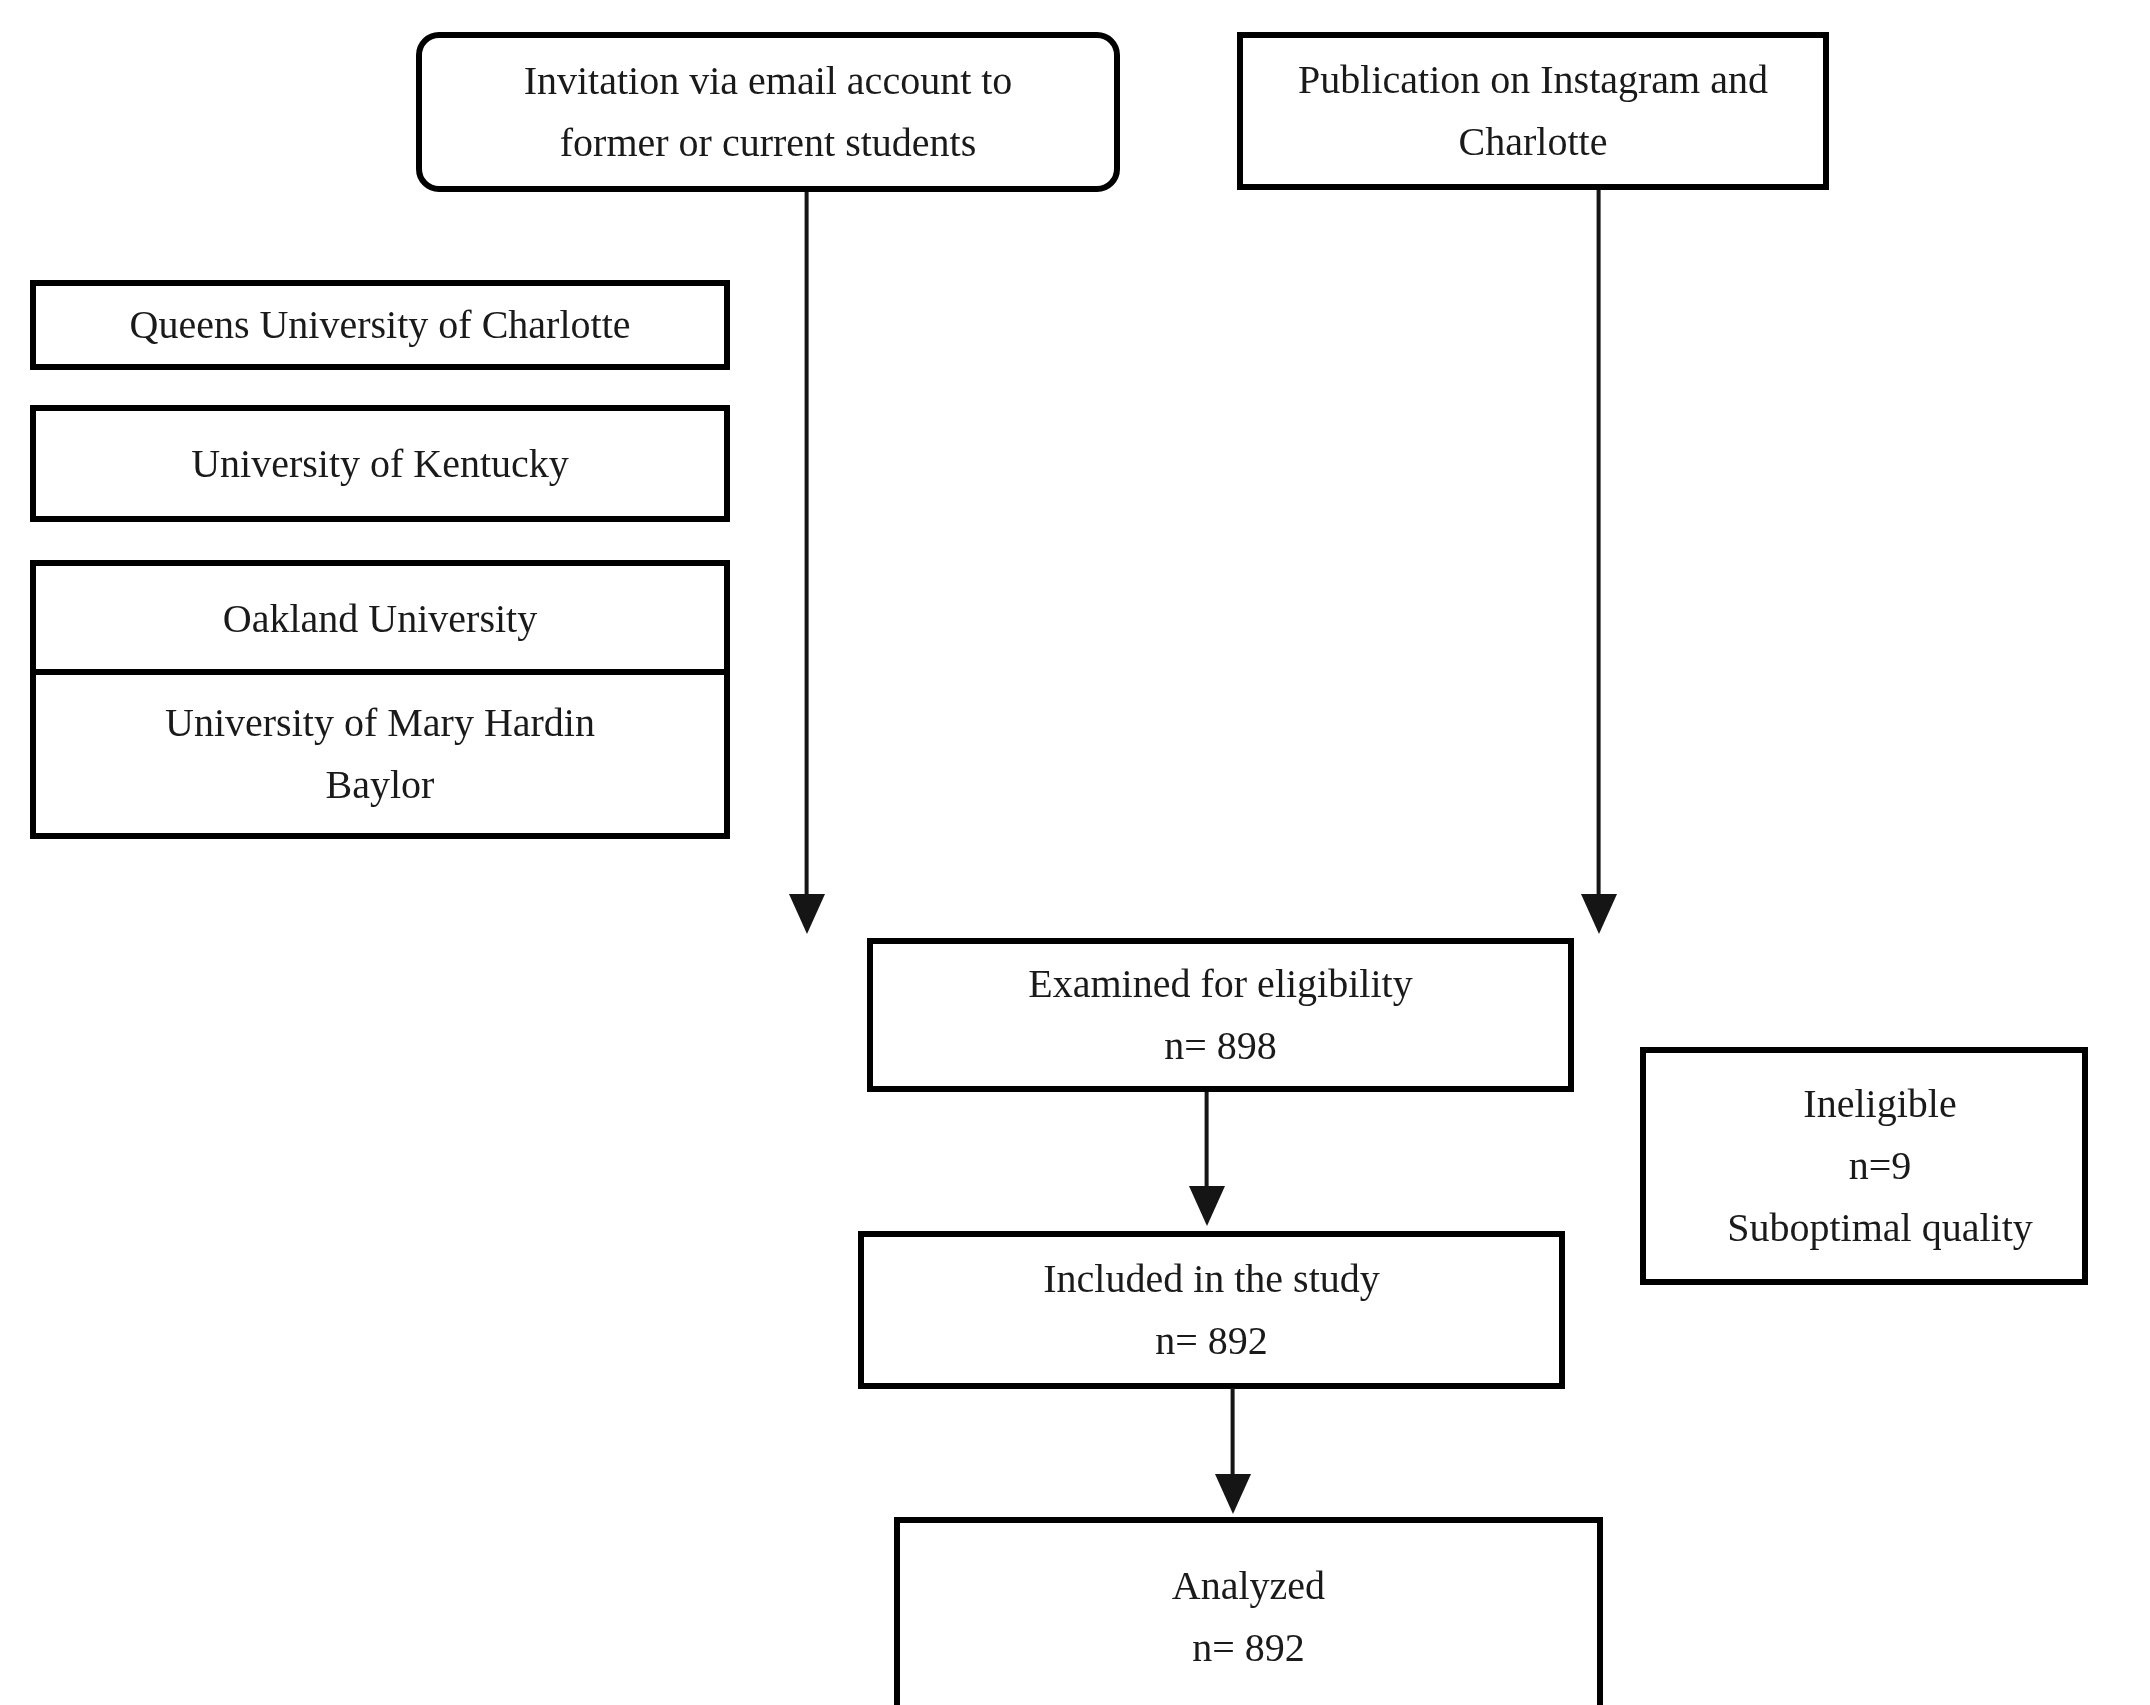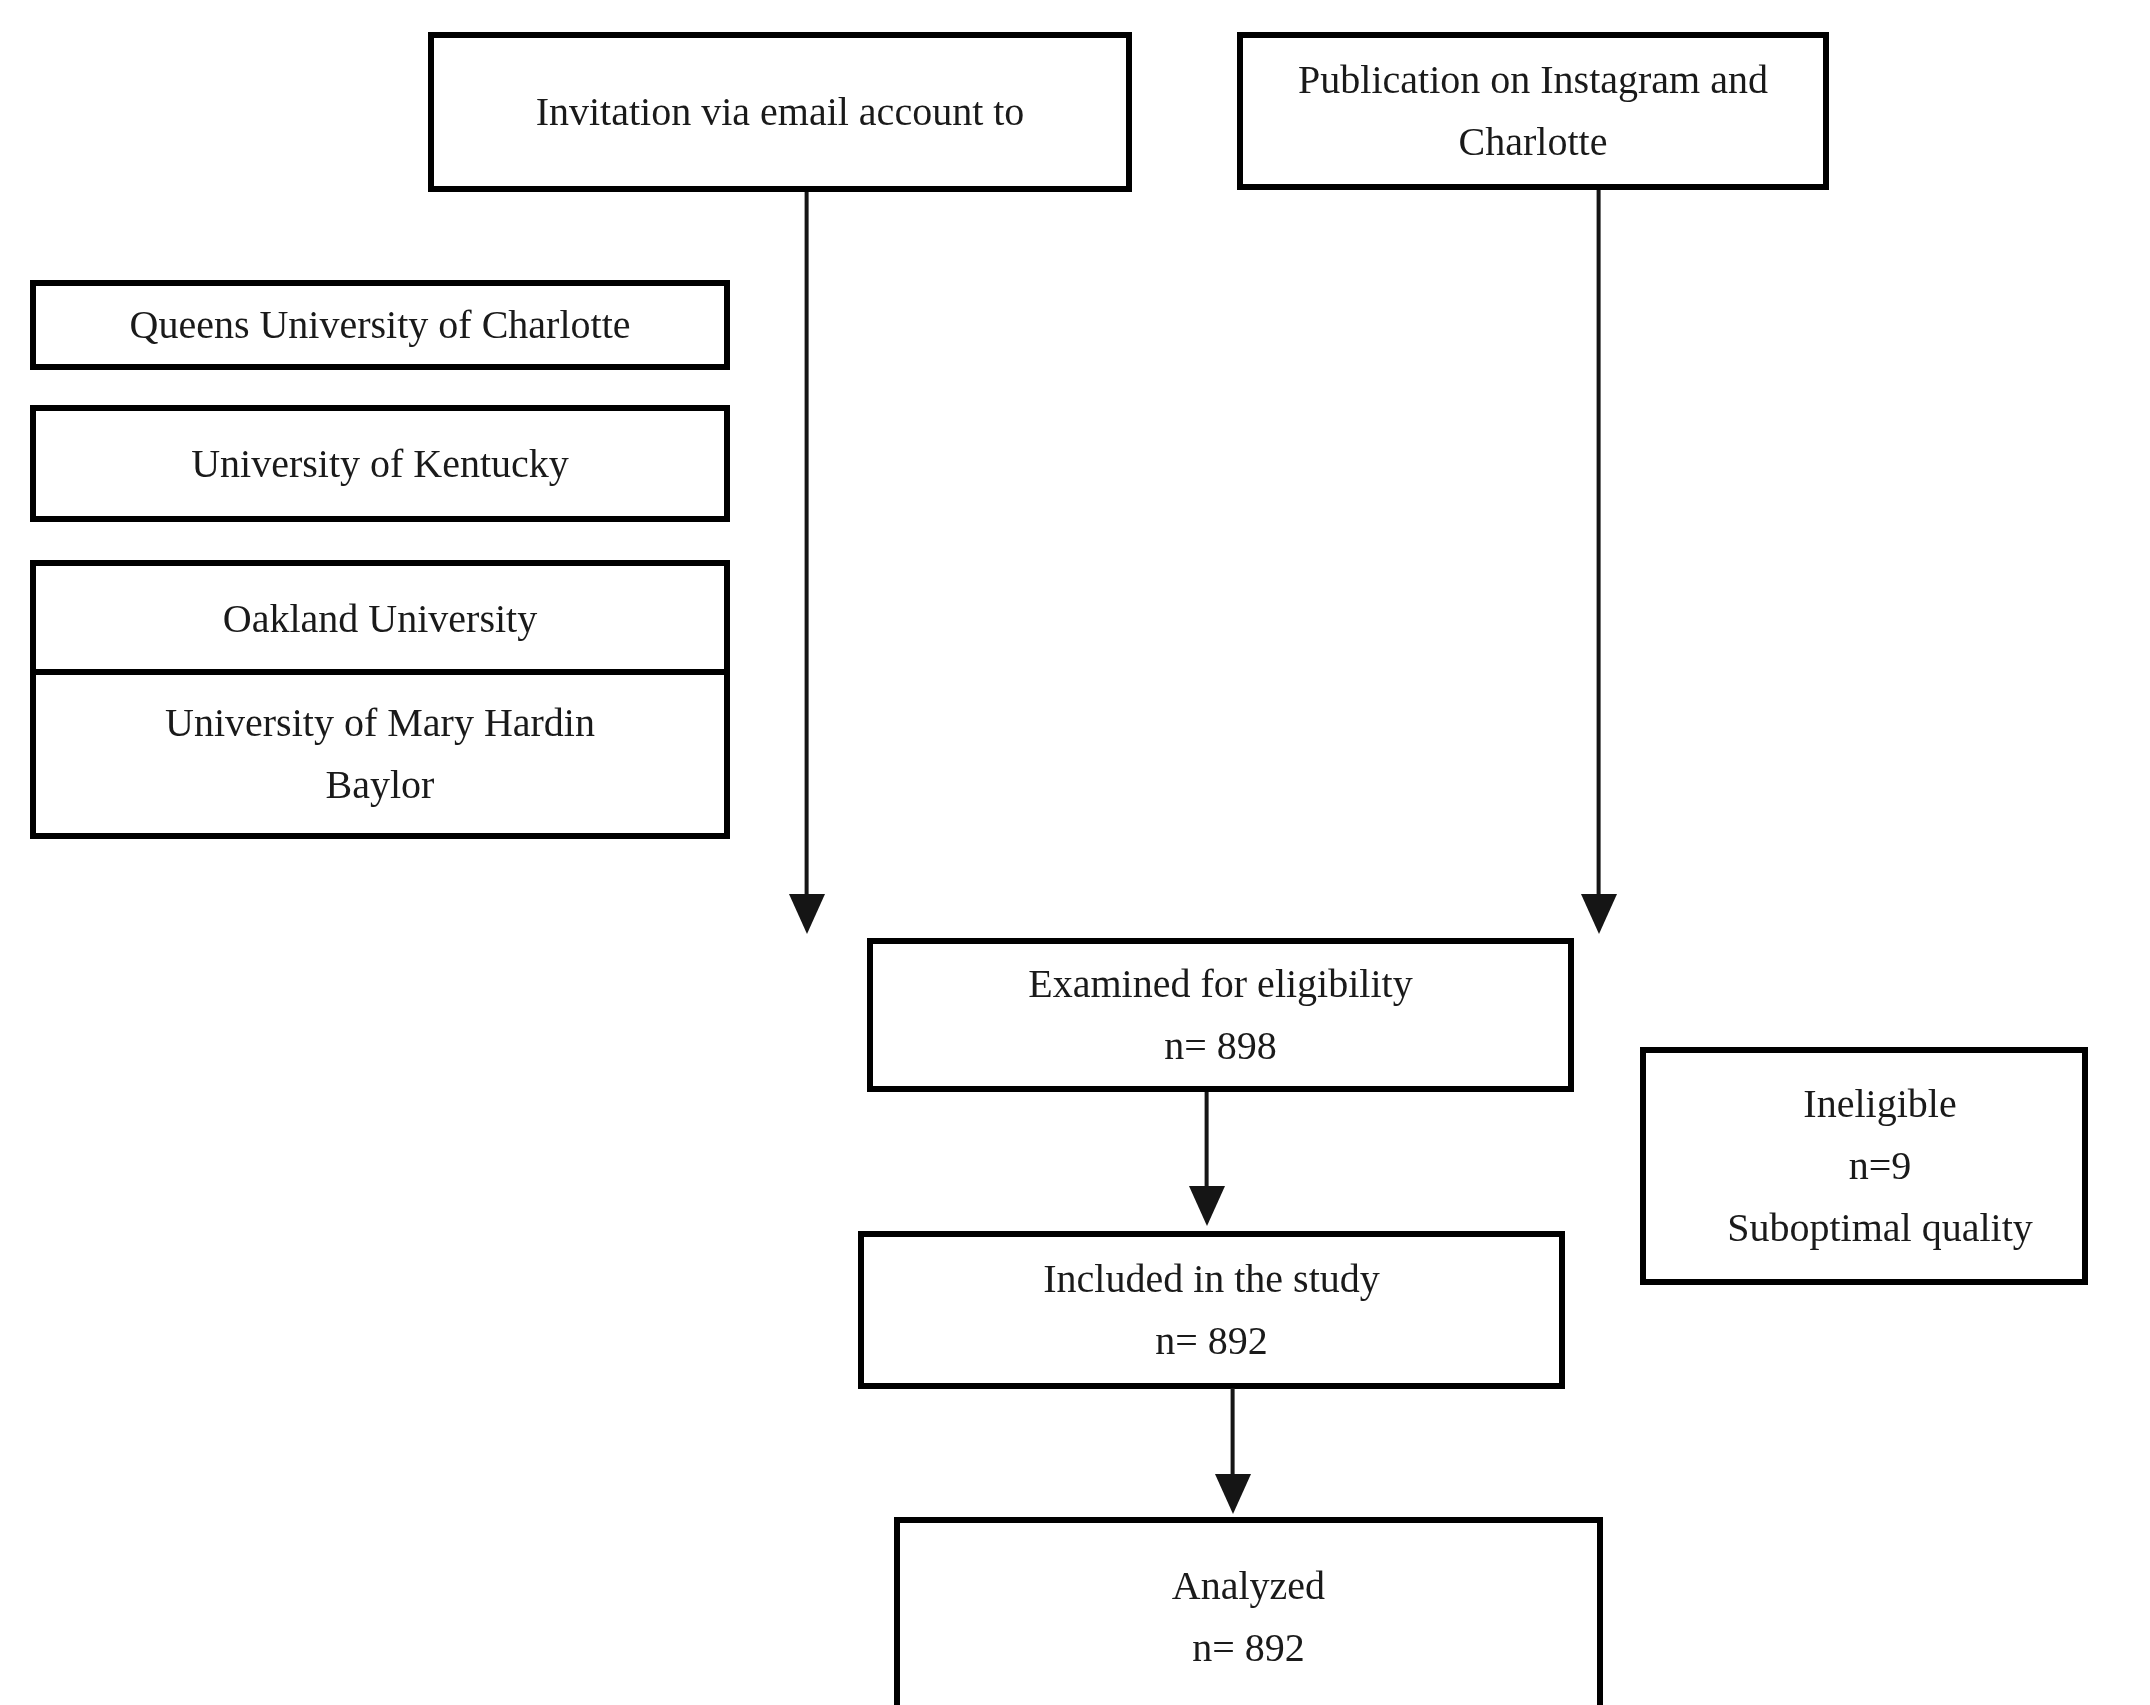--- a/index.html
+++ b/index.html
@@ -50,22 +50,23 @@
     border-left: 18.4px solid transparent;
     border-right: 18.4px solid transparent;
     border-top: 40px solid #151515;
   }
 </style>
 </head>
 <body>
 
 <div class="canvas">
 
-  <div class="node" style="left:428px; top:32px; width:704px; height:160px;">
+  <div class="node" style="left:416px; top:32px; width:704px; height:160px;border-radius:23px;">
     <span>Invitation via email account to</span>
+    <span>former or current students</span>
   </div>
 
   <div class="node" style="left:1237px; top:32px; width:592px; height:158px;">
     <span>Publication on Instagram and</span>
     <span>Charlotte</span>
   </div>
 
   <div class="node" style="left:30px; top:280px; width:700px; height:90px;">
     <span>Queens University of Charlotte</span>
   </div>

